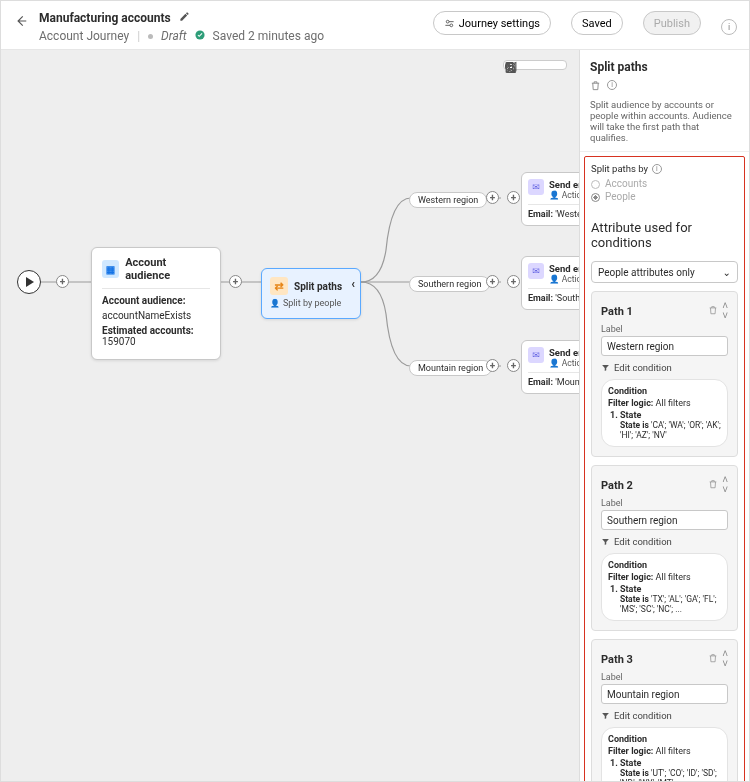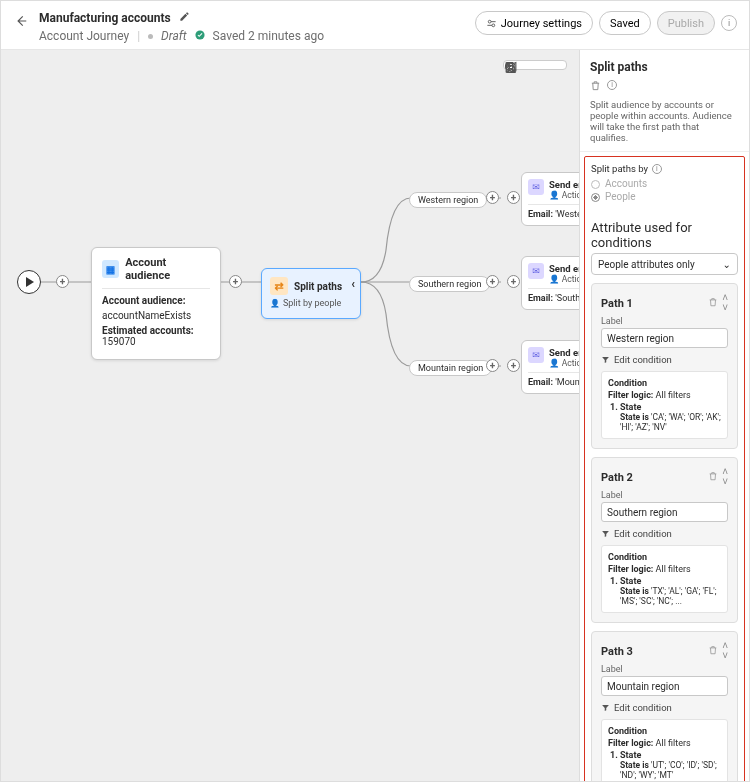--- a/index.html
+++ b/index.html
@@ -4,21 +4,21 @@
 <style>
   *{box-sizing:border-box;margin:0;padding:0;font-family:-apple-system,BlinkMacSystemFont,"Segoe UI",Roboto,Arial,sans-serif}
   body{width:750px;height:782px;overflow:hidden;background:#fff;color:#2c2c2c;font-size:11px;border:1px solid #ddd}
   .header{display:flex;align-items:flex-start;padding:10px 12px 6px;border-bottom:1px solid #e6e6e6;gap:10px}
   .back{width:16px;height:16px;display:flex;align-items:center;justify-content:center;cursor:pointer;margin-top:2px}
   .hleft{flex:1}
   .title-row{display:flex;align-items:center;gap:8px;font-weight:700;font-size:12px}
   .subrow{display:flex;align-items:center;gap:8px;margin-top:4px;font-size:12px;color:#6e6e6e}
   .dot{width:5px;height:5px;border-radius:50%;background:#bbb}
   .check{color:#2d9d78;font-size:10px}
-  .hbtns{display:flex;gap:6px;align-items:center}
+  .hbtns{display:flex;gap:20px;align-items:flex-end}
   .btn{height:24px;border:1px solid #c8c8c8;border-radius:12px;background:#fff;padding:0 10px;font-size:11px;display:inline-flex;align-items:center;gap:4px;cursor:pointer}
   .btn.disabled{background:#f1f1f1;color:#aaa;cursor:default}
   .hinfo{width:16px;height:16px;border:1px solid #bbb;border-radius:50%;display:flex;align-items:center;justify-content:center;font-size:9px;color:#888;cursor:pointer}
 
   .main{display:flex;height:calc(100% - 45px)}
   .canvas{flex:1;position:relative;background:#eeeeee;overflow:hidden}
   .canvas svg{position:absolute;top:0;left:0}
   .toolbar{position:absolute;top:10px;right:12px;background:#fff;border:1px solid #ccc;border-radius:4px;display:flex;padding:4px 6px;gap:10px;align-items:center}
   .toolbar span{cursor:pointer;font-size:13px;color:#555;line-height:1}
 
@@ -52,32 +52,32 @@
   .panel{width:170px;border-left:1px solid #ddd;display:flex;flex-direction:column;overflow-y:auto;overflow-x:hidden;font-size:10px}
   .panel::-webkit-scrollbar{width:0}
   .p-head{padding:10px 10px 6px;font-weight:700;font-size:12px}
   .p-icons{padding:0 10px 6px;display:flex;gap:6px;color:#777}
   .p-desc{padding:0 10px 8px;color:#666;font-size:9.5px;border-bottom:1px solid #eee}
   .p-body{border:1.5px solid #d73220;margin:4px 4px 0;border-radius:2px;padding:6px 6px 8px}
   .lbl-row{display:flex;align-items:center;gap:4px;font-size:9.5px;margin-bottom:4px}
   .radio{display:flex;align-items:flex-end;gap:5px;margin:2px 0;color:#aaa;cursor:default}
   .rcirc{width:9px;height:9px;border:1px solid #bbb;border-radius:50%;display:inline-block}
   .rcirc.on{border-color:#888;background:radial-gradient(circle,#888 40%,transparent 44%)}
-  .sel{width:100%;height:22px;border:1px solid #c8c8c8;border-radius:4px;background:#fff;display:flex;align-items:center;justify-content:space-between;padding:0 6px;margin-top:3px;cursor:pointer}
+  .sel{width:100%;height:22px;border:1px solid #c8c8c8;border-radius:4px;background:#fff;display:flex;align-items:center;justify-content:space-between;padding:0 6px;margin-top:11px;cursor:pointer}
 
   .path{background:#f5f5f5;border:1px solid #ddd;border-radius:4px;margin-top:8px;padding:9px}
   .p-header{display:flex;align-items:center;justify-content:space-between;margin-bottom:3px}
   .p-title{font-weight:700;font-size:11px}
   .p-acts{display:flex;gap:4px;align-items:center;color:#888}
   .p-acts span{cursor:pointer;font-size:10px;line-height:1}
   .updown{display:flex;flex-direction:column;line-height:6px;font-size:8px}
   .p-lbl{font-size:9px;color:#666;margin-bottom:2px}
   .inp{width:100%;height:20px;border:1px solid #c8c8c8;border-radius:3px;background:#fff;padding:0 5px;font-size:10px;display:flex;align-items:center;margin-bottom:6px}
   .ec{display:flex;align-items:center;gap:4px;font-size:9.5px;margin:2px 0 6px;color:#444;cursor:pointer}
-  .cond{background:#fff;border:1px solid #e3e3e3;border-radius:3px;padding:6px;font-size:9px}
+  .cond{background:#fff;border:1px solid #e3e3e3;border-radius:13px;padding:6px;font-size:9px}
   .cond-t{font-weight:700;margin-bottom:2px}
   .fl{margin-bottom:2px;font-size:9px}
   .cond ol{list-style:decimal;margin-left:12px}
   .cond li{font-weight:700;font-size:9px}
   .cond .st{font-weight:400;font-size:8.5px}
 
   .addpath{height:22px;border:1px solid #c8c8c8;border-radius:4px;background:#fff;display:inline-flex;align-items:center;gap:4px;padding:0 8px;margin:8px 0 0 4px;cursor:pointer;font-size:10px}
   .sep{height:1px;background:#eee;margin:8px 0 0}
   .info-ic{width:10px;height:10px;border:1px solid #999;border-radius:50%;display:inline-flex;align-items:center;justify-content:center;font-size:7px;color:#888}
 </style>

